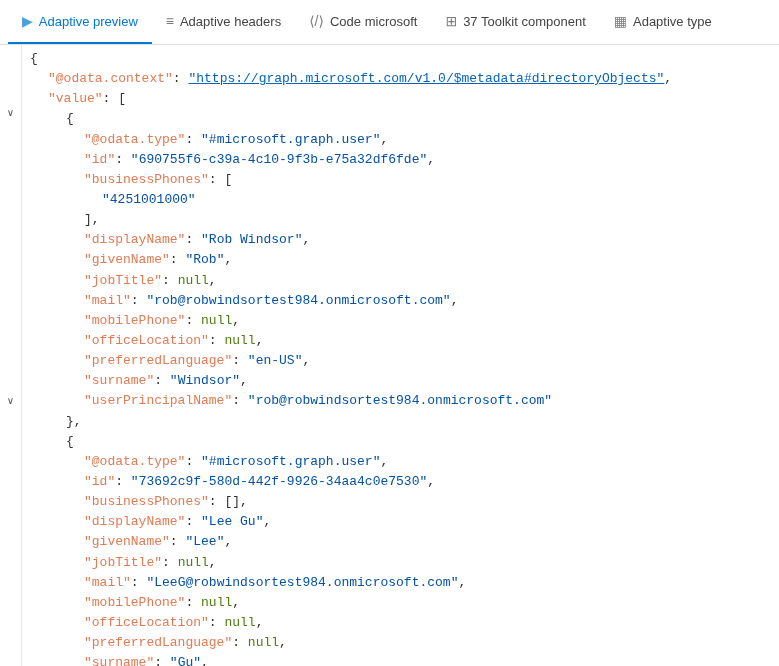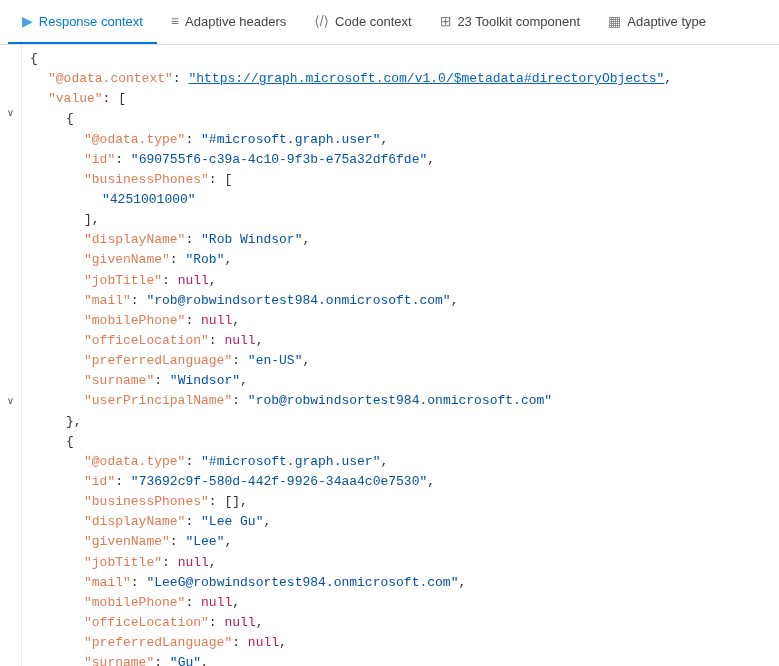--- a/index.html
+++ b/index.html
@@ -89,41 +89,41 @@
       display: flex;
       align-items: flex-start;
       white-space: pre;
     }
 
     .key { color: #e07b53; }
     .string-val { color: #0451a5; }
     .link-val { color: #0563bb; text-decoration: underline; cursor: pointer; }
     .bracket { color: #333; }
     .punct { color: #333; }
-    .null-val { color: #be185d; }
+    .null-val { color: #4d7c0f; }
   </style>
 </head>
 <body>
 
 <div class="tab-bar">
   <div class="tab active">
     <span class="tab-icon">▶</span>
-    <span>Response context</span>
+    <span>Adaptive preview</span>
   </div>
   <div class="tab">
     <span class="tab-icon">≡</span>
     <span>Adaptive headers</span>
   </div>
   <div class="tab">
     <span class="tab-icon">⟨/⟩</span>
-    <span>Code context</span>
+    <span>Code microsoft</span>
   </div>
   <div class="tab">
     <span class="tab-icon">⊞</span>
-    <span>23 Toolkit component</span>
+    <span>37 Toolkit component</span>
   </div>
   <div class="tab">
     <span class="tab-icon">▦</span>
     <span>Adaptive type</span>
   </div>
 </div>
 
 <div class="content-area">
   <div class="gutter" id="gutter">
       <div class="chevron-row empty"> </div>

